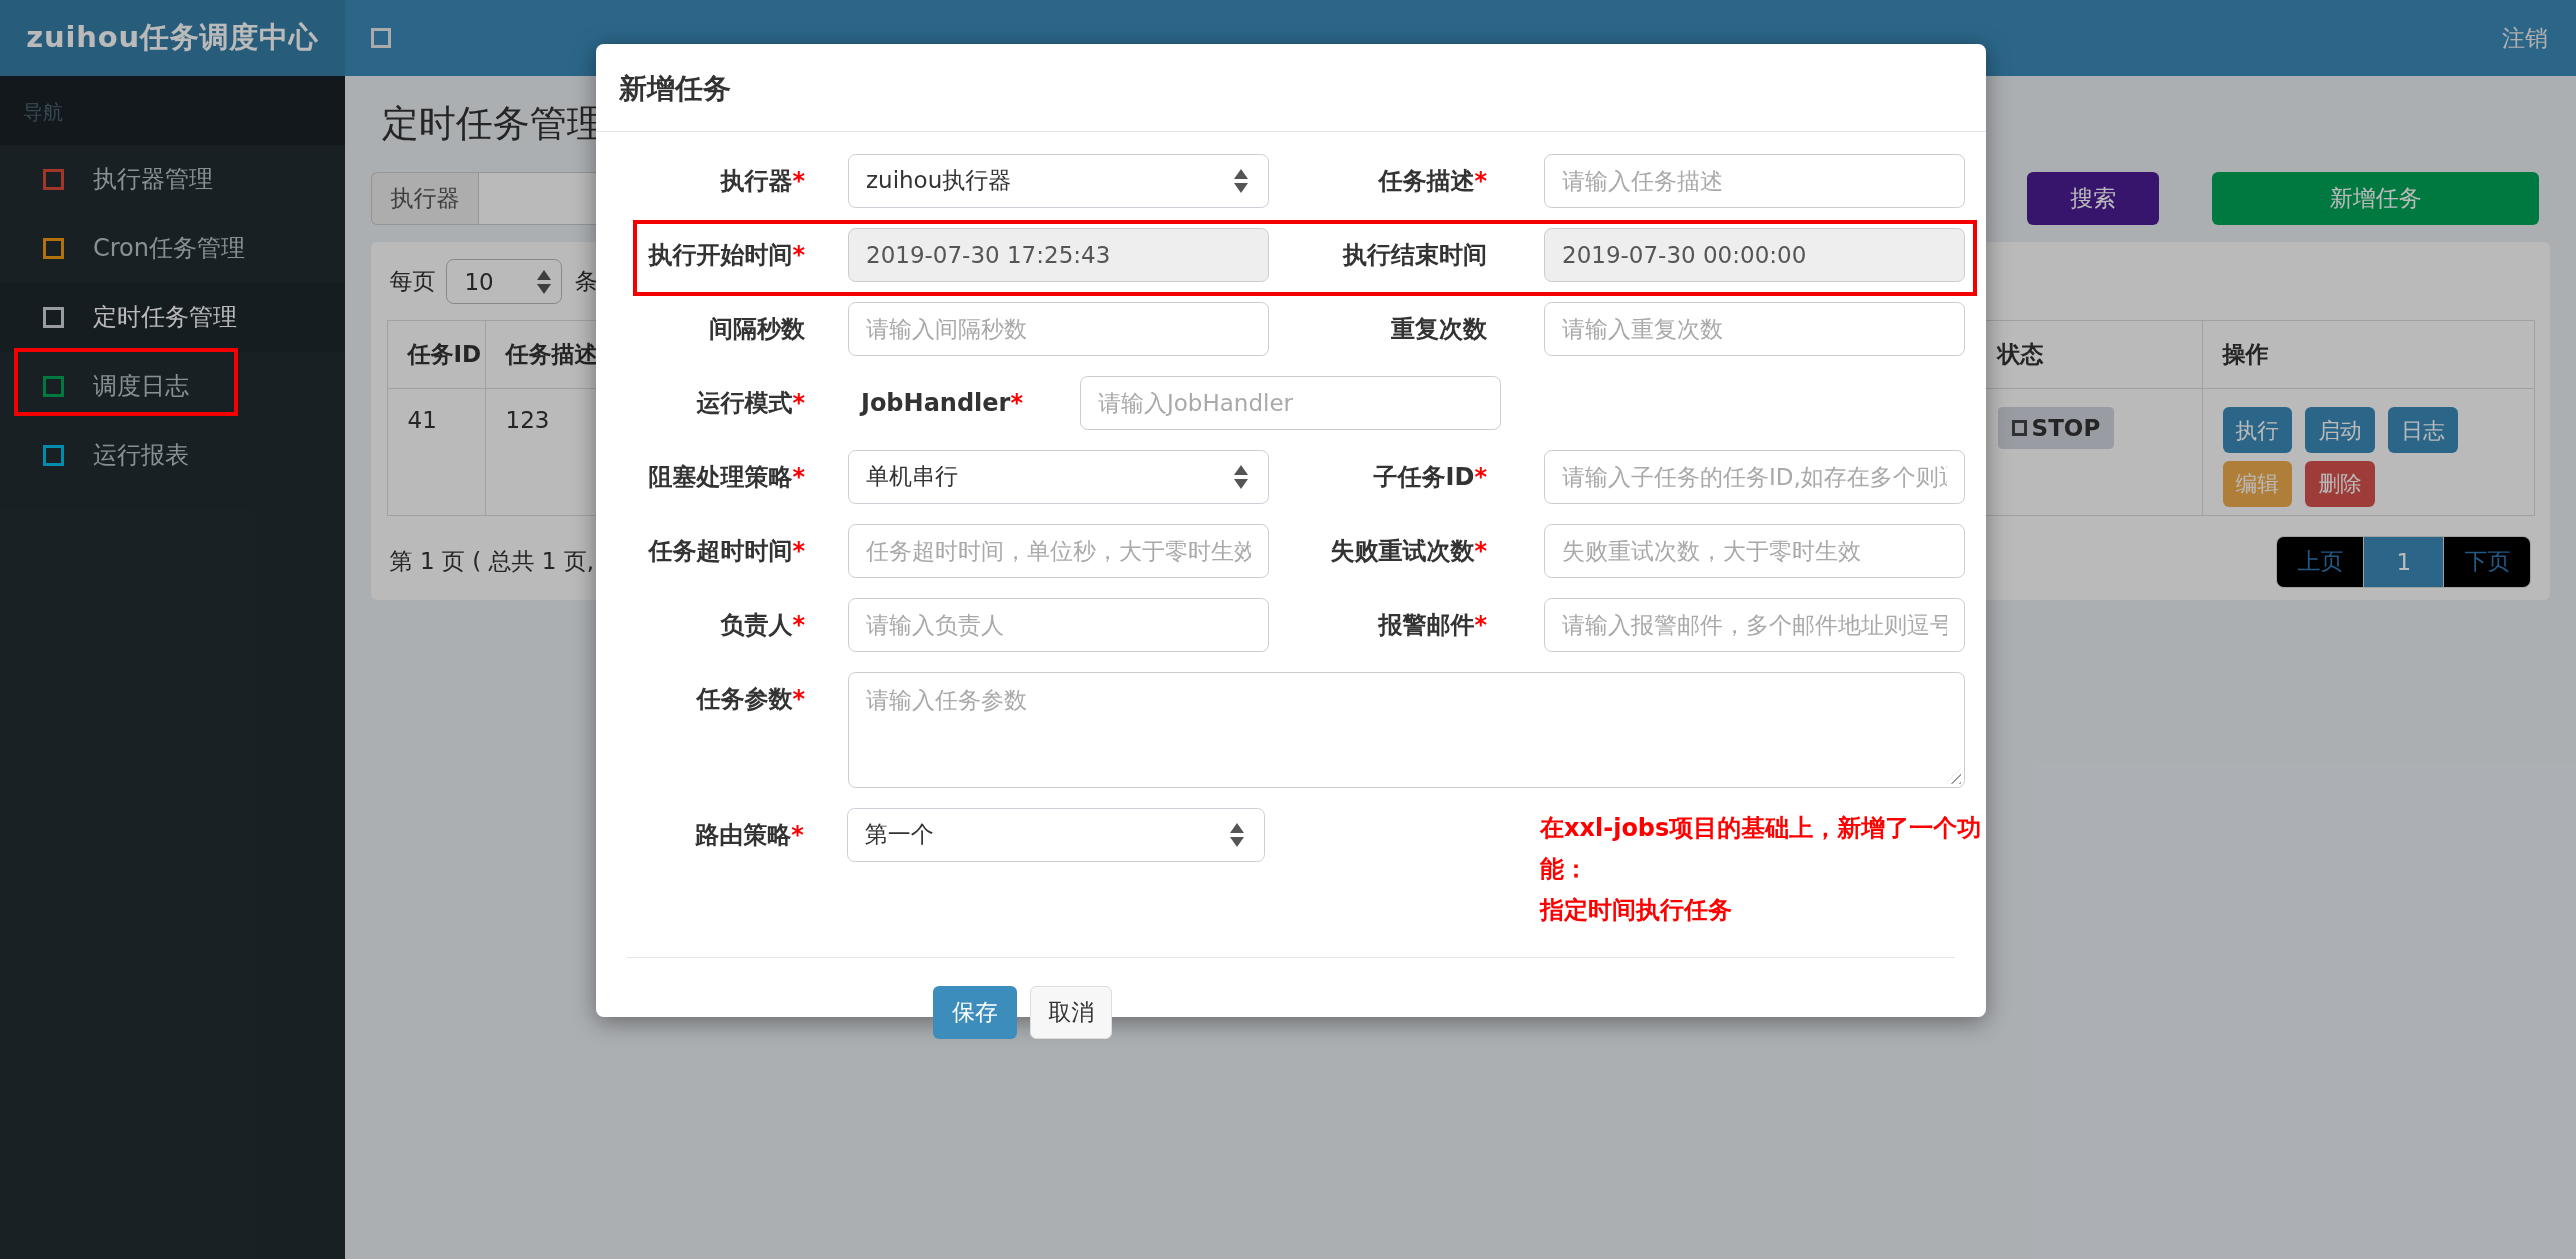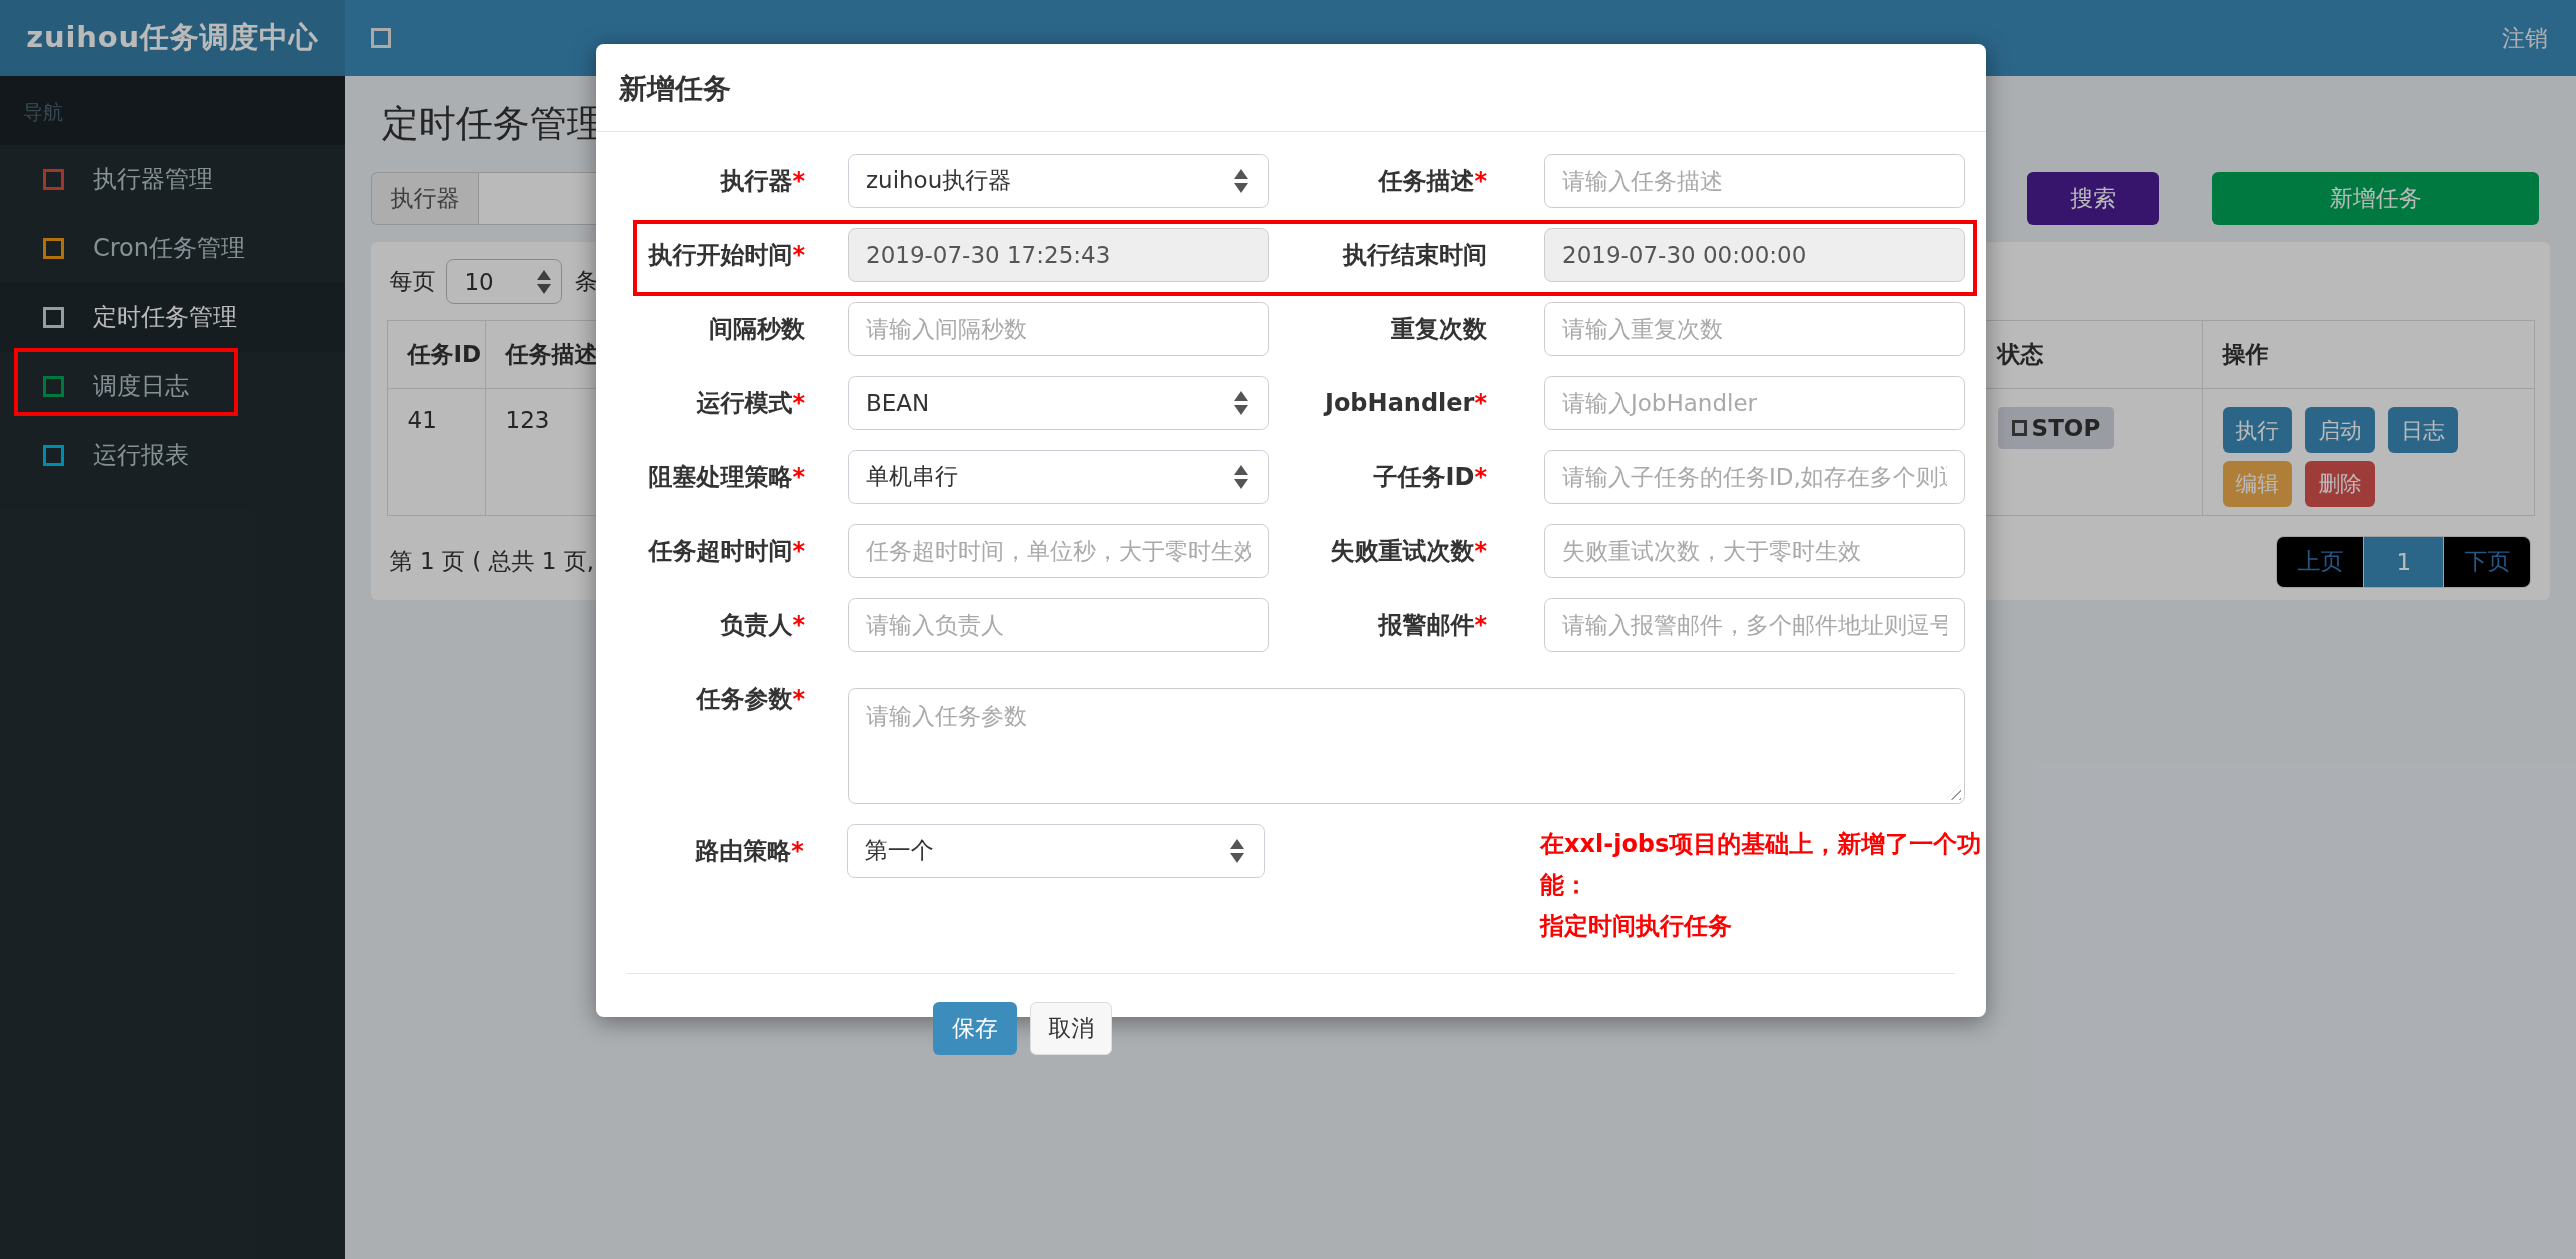--- a/index.html
+++ b/index.html
@@ -74,21 +74,21 @@
   .flabel.l2 { width:175px; margin-left:43px; }
   .star { color:#f00; }
   .fctrl { width:421px; height:54px; margin-left:43px; }
   .flabel.l2 + .fctrl { margin-left:57px; }
   .tin { width:100%; height:100%; border:1.5px solid #ccc; border-radius:7.7px; font-size:23px; padding:0 17px;
          font-family:inherit; color:#333; outline:none; }
   .tin::placeholder, .tarea::placeholder { color:#a9a9a9; opacity:1; }
   .tin[readonly] { background:#eee; color:#555; }
   .selbox { width:100%; height:100%; border:1.5px solid #ccd0d6; border-radius:7.7px; display:flex; align-items:center;
             justify-content:space-between; padding:0 20px 0 17px; font-size:23px; color:#333; cursor:pointer; background:#fff; }
-  .tarea-wrap { position:relative; width:1117px; margin-left:43px;margin-top:16px; }
+  .tarea-wrap { position:relative; width:1117px; margin-left:43px; }
   .tarea { width:100%; height:116px; border:1.5px solid #ccc; border-radius:7.7px; font-size:23px; padding:12.4px 17px;
            font-family:inherit; color:#333; resize:none; outline:none; display:block; }
   .resize-grip { position:absolute; right:3.9px; bottom:3.9px; width:15.5px; height:15.5px;
                  background:repeating-linear-gradient(135deg, transparent, transparent 3.9px, #999 3.9px, #999 5.4px);
                  clip-path:polygon(100% 0, 100% 100%, 0 100%); }
   .note { margin-left:275px; color:#f00; font-size:24px; font-weight:600; line-height:41px; width:449px; }
   .modal-divider { border-top:1.5px solid #e5e5e5; margin:26px 31px 0 31px; }
   .modal-footer { padding:28px 0 0 337px; }
   .btn-save { width:84px; height:53px; background:#3c8dbc; border:none; border-radius:6.2px; color:#fff; font-size:23px;
               cursor:pointer; font-family:inherit; }
@@ -230,29 +230,20 @@
 
     <div class="frow">
       <div class="flabel"><span>间隔秒数</span><span class="star"></span></div>
       <div class="fctrl"><input class="tin" placeholder="请输入间隔秒数" style=""></div>
       <div class="flabel l2"><span>重复次数</span><span class="star"></span></div>
       <div class="fctrl"><input class="tin" placeholder="请输入重复次数" style=""></div>
     </div>
 
     <div class="frow">
       <div class="flabel"><span>运行模式</span><span class="star">*</span></div>
-      <div class="fctrl">
-          <div class="selbox">
-        <span>BEAN</span>
-        <span class="arrows">
-              <span class="up"></span>
-              <span class="down"></span>
-            </span>
-      </div>
-        </div>
       <div class="flabel l2"><span>JobHandler</span><span class="star">*</span></div>
       <div class="fctrl"><input class="tin" placeholder="请输入JobHandler" style=""></div>
     </div>
 
     <div class="frow">
       <div class="flabel"><span>阻塞处理策略</span><span class="star">*</span></div>
       <div class="fctrl">
           <div class="selbox">
         <span>单机串行</span>
         <span class="arrows">

